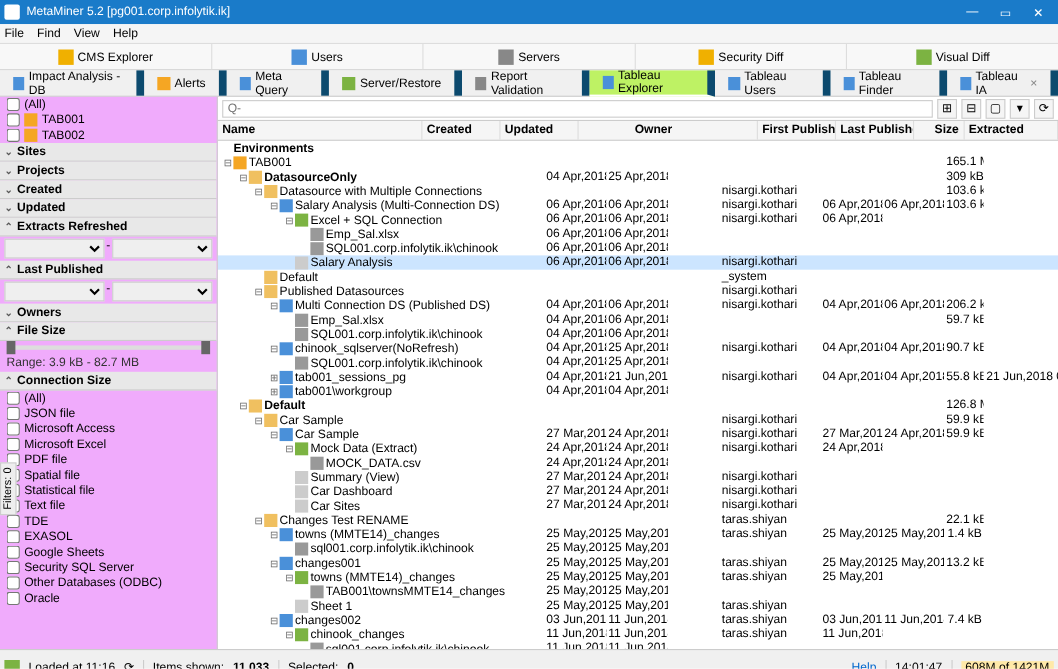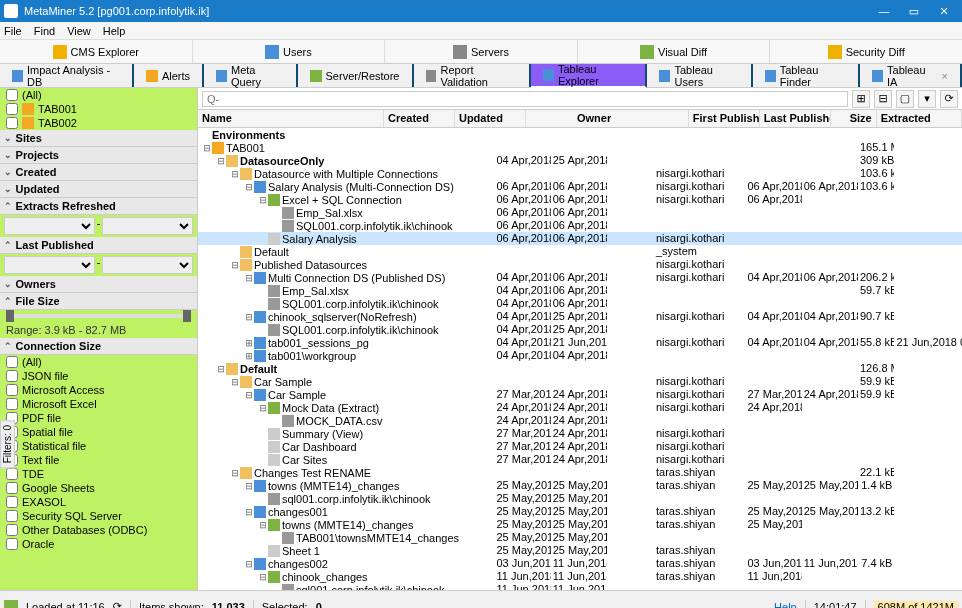--- a/index.html
+++ b/index.html
@@ -9,25 +9,25 @@
 .titlebar .title { flex: 1; font-size: 11px; }
 .titlebar .winbtns { display: flex; gap: 2px; }
 .titlebar .winbtn { width: 28px; height: 20px; display: flex; align-items: center; justify-content: center; color: #fff; cursor: pointer; }
 .menubar { background: #f5f5f5; height: 18px; display: flex; align-items: center; padding: 0 4px; gap: 12px; border-bottom: 1px solid #ddd; }
 .menubar span { cursor: pointer; text-decoration: underline; text-decoration-color: transparent; }
 .toolbar1 { display: flex; height: 24px; border-bottom: 1px solid #ccc; background: #f8f8f8; }
 .toolbar1 .tbitem { flex: 1; display: flex; align-items: center; justify-content: center; gap: 4px; border-right: 1px solid #ddd; cursor: pointer; }
 .toolbar1 .tbitem:last-child { border-right: none; }
 .ticon { width: 14px; height: 14px; display: inline-block; }
 .tabbar { display: flex; height: 24px; background: #f0f0f0; border-bottom: 1px solid #ccc; }
-.tabbar .tab { padding: 0 12px; display: flex; align-items: center; gap: 4px; border-right: 2px solid #0c4a6e; cursor: pointer; }
-.tabbar .tab.active { background: #8b5cf6; border-bottom: 2px solid #fff; margin-bottom: -1px; }
+.tabbar .tab { padding: 0 12px; display: flex; align-items: center; gap: 4px; border-right: 7px solid #0c4a6e; cursor: pointer; }
+.tabbar .tab.active { background: #bef264; border-bottom: 2px solid #fff; margin-bottom: -1px; }
 .tabbar .tab .close { color: #888; margin-left: 4px; }
 .main { display: flex; height: calc(608px - 22px - 18px - 24px - 24px - 18px); }
-.sidebar { width: 198px; border-right: 1px solid #ccc; overflow-y: auto; background: #bef264; }
+.sidebar { width: 198px; border-right: 1px solid #ccc; overflow-y: auto; background: #f0abfc; }
 .section-hdr { background: #e8e8e8; padding: 2px 4px; font-weight: bold; border-bottom: 1px solid #ccc; display: flex; align-items: center; cursor: pointer; }
 .section-hdr .chev { margin-right: 4px; font-size: 9px; color: #555; }
 .cb-row { display: flex; align-items: center; padding: 1px 6px; gap: 4px; }
 .cb-row input { width: 12px; height: 12px; }
 .cicon { width: 12px; height: 12px; display: inline-block; }
 .combo-row { display: flex; padding: 2px 4px; gap: 2px; }
 .combo-row select { flex: 1; height: 18px; font-size: 11px; border: 1px solid #ccc; }
 .slider-row { padding: 4px 6px; }
 .slider { width: 100%; height: 4px; background: #ddd; position: relative; }
 .slider .thumb { position: absolute; width: 8px; height: 12px; background: #666; top: -4px; }
@@ -86,26 +86,26 @@
     </div>
     <div class="tbitem">
       <span class="ticon" style="background:#4a90d9"></span>
       <span>Users</span>
     </div>
     <div class="tbitem">
       <span class="ticon" style="background:#888"></span>
       <span>Servers</span>
     </div>
     <div class="tbitem">
+      <span class="ticon" style="background:#f0b000"></span>
+      <span>Security Diff</span>
+    </div>
+    <div class="tbitem">
       <span class="ticon" style="background:#7cb342"></span>
       <span>Visual Diff</span>
-    </div>
-    <div class="tbitem">
-      <span class="ticon" style="background:#f0b000"></span>
-      <span>Security Diff</span>
     </div>
   </div>
 
 <div class="tabbar" id="tabbar">
     <div class="tab">
       <span class="ticon" style="background:#4a90d9;width:12px;height:12px"></span>
       <span>Impact Analysis - DB</span>
     </div>
     <div class="tab">
       <span class="ticon" style="background:#f5a623;width:12px;height:12px"></span>
@@ -244,25 +244,25 @@
         <div class="cb-row">
           <input type="checkbox" style="">
           <span>Text file</span>
         </div>
         <div class="cb-row">
           <input type="checkbox" style="">
           <span>TDE</span>
         </div>
         <div class="cb-row">
           <input type="checkbox" style="">
+          <span>EXASOL</span>
+        </div>
+        <div class="cb-row">
+          <input type="checkbox" style="">
           <span>Google Sheets</span>
-        </div>
-        <div class="cb-row">
-          <input type="checkbox" style="">
-          <span>EXASOL</span>
         </div>
         <div class="cb-row">
           <input type="checkbox" style="">
           <span>Security SQL Server</span>
         </div>
         <div class="cb-row">
           <input type="checkbox" style="">
           <span>Other Databases (ODBC)</span>
         </div>
         <div class="cb-row">

